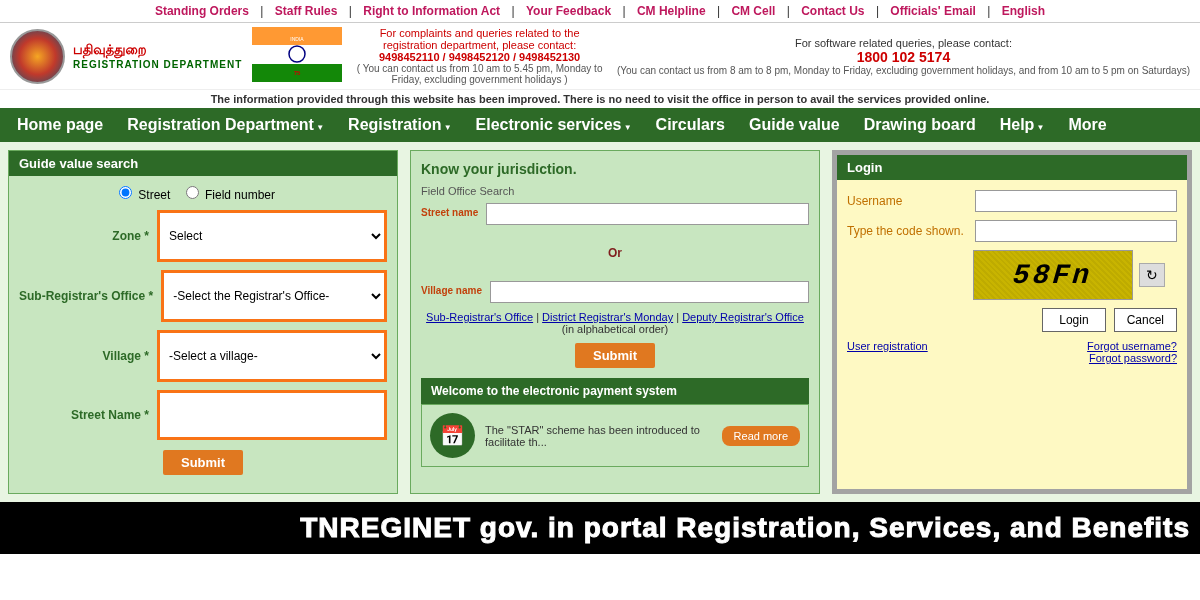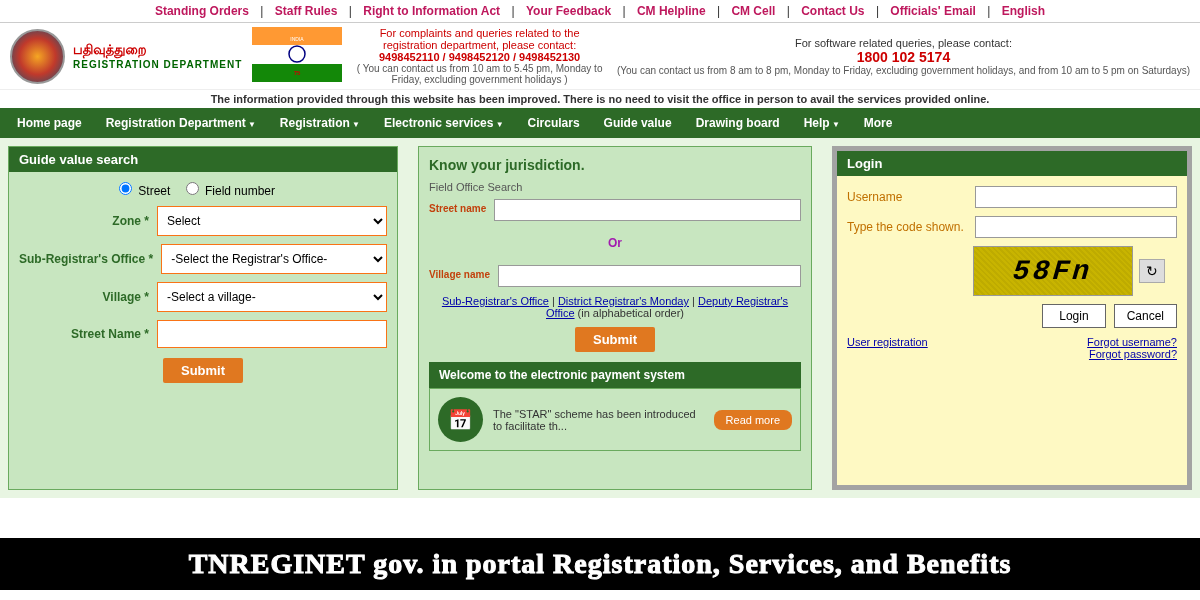--- a/index.html
+++ b/index.html
@@ -81,32 +81,32 @@
     
     .main-nav {
       background: #2d6a27;
       display: flex;
       align-items: center;
       padding: 0 5px;
     }
     .main-nav a {
       color: #fff;
       text-decoration: none;
-      font-size: 12px;
+      font-size: 16px;
       font-weight: bold;
       padding: 8px 12px;
       display: block;
       white-space: nowrap;
     }
     .main-nav .has-arrow::after { content: ' ▼'; font-size: 8px; }
 
     
     .content {
       display: flex;
-      gap: 12px;
+      gap: 4px;
       padding: 8px;
       background: #e8f5e2;
       min-height: 360px;
     }
 
     
     .panel-left {
       background: #c8e6c0;
       border: 1px solid #6aaa5e;
       padding: 10px;
@@ -129,22 +129,22 @@
     }
     .form-label {
       color: #2d6a27;
       font-weight: bold;
       font-size: 12px;
       min-width: 130px;
       text-align: right;
     }
     .form-control {
       flex: 1;
-      padding: 6px 5px;
-      border: 1px solid #f97316;
+      padding: 15px 5px;
+      border: 3px solid #f97316;
       font-size: 12px;
       background: #fff;
     }
     .radio-row {
       text-align: center;
       margin-bottom: 8px;
     }
     .radio-row input { margin-right: 3px; }
     .radio-row label { margin-right: 12px; font-size: 12px; }
     .btn-orange {
@@ -170,21 +170,21 @@
       flex: 1;
       margin: 0 8px;
     }
     .jurisdiction-title {
       font-weight: bold;
       font-size: 14px;
       color: #2d6a27;
       margin-bottom: 8px;
     }
     .field-label { color: #c2410c; font-weight: bold; font-size: 10px; margin-bottom: 3px; }
-    .or-divider { text-align: center; font-weight: bold; margin: 15px 0; color: #a21caf; }
+    .or-divider { text-align: center; font-weight: bold; margin: 21px 0; color: #7f1d1d; }
     .links-row { font-size: 11px; text-align: center; margin: 8px 0; color: #333; }
     .links-row a { color: #00a; text-decoration: underline; }
 
     
     .payment-box {
       background: #2d6a27;
       color: #fff;
       padding: 6px 10px;
       margin-top: 10px;
       font-weight: bold;
@@ -311,27 +311,26 @@
       display: flex;
       justify-content: space-between;
       margin-top: 8px;
     }
     .login-links a { color: #00a; font-size: 11px; text-decoration: underline; }
 
     
     .bottom-banner {
       background: #000;
       color: #fff;
-      text-align: center;
+      text-align: right;
       padding: 10px;
       font-size: 28px;
       font-weight: 900;
-      font-family: Liberation Serif, serif;
+      font-family: Liberation Sans, sans-serif;
       letter-spacing: 1px;
-      margin-top: 40px;
       -webkit-text-stroke: 1px #fff;
     }
     .bottom-banner .outline-text {
       color: #fff;
       text-shadow: 2px 2px 0 #000, -2px -2px 0 #000, 2px -2px 0 #000, -2px 2px 0 #000;
     }
 
     .section-label {
       font-size: 11px;
       color: #555;

